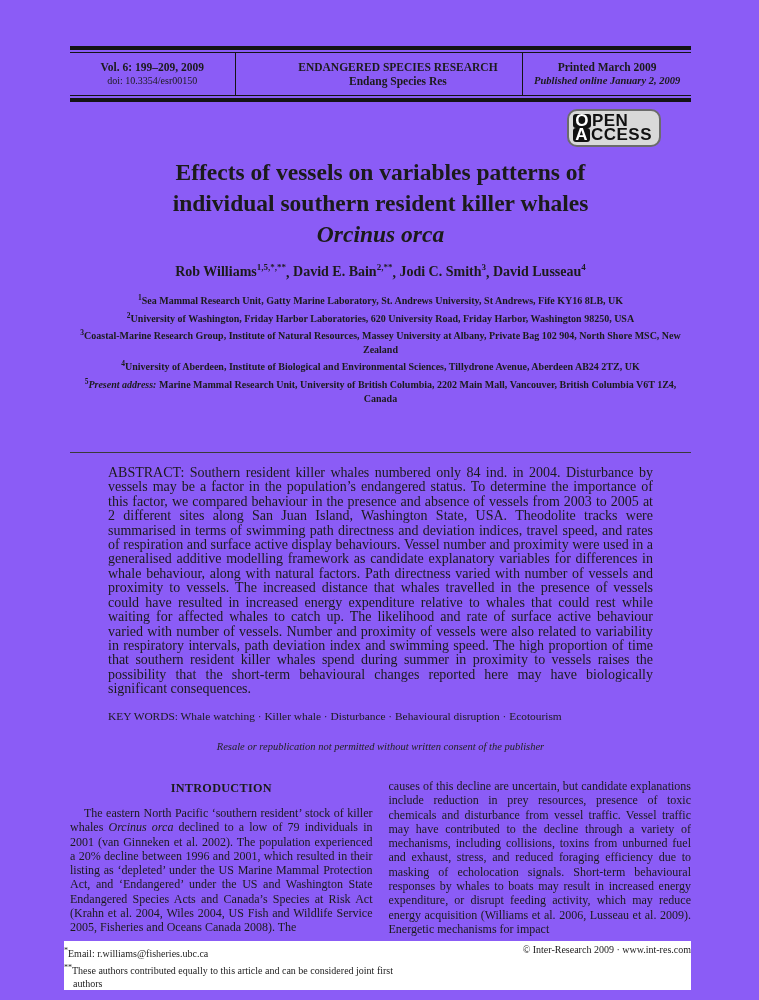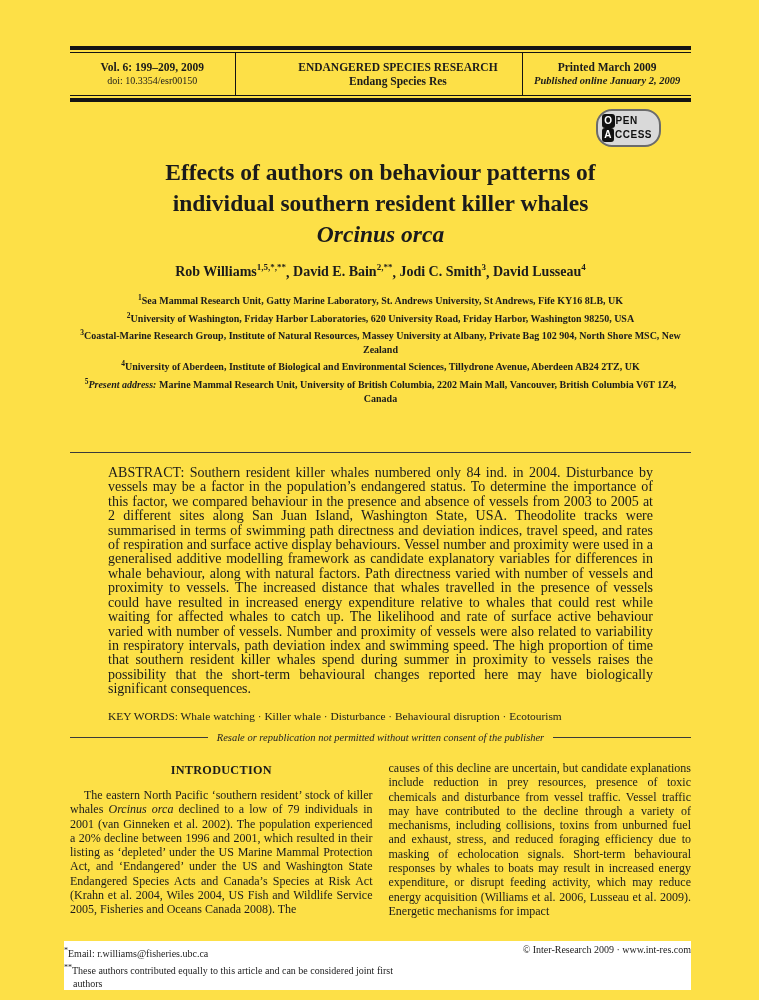--- a/index.html
+++ b/index.html
@@ -7,21 +7,21 @@
     width: 759px; height: 1000px;
     font-family: "Liberation Serif", "DejaVu Serif", serif;
     color: #1b1b1b;
     overflow: hidden;
   }
   .page {
     position: relative;
     box-sizing: border-box;
     width: 759px; height: 1000px;
     padding: 46px 68px 0 70px;
-    background: #fde047;
+    background: #8b5cf6;
   }
 
   
   .rule-thick { height: 4px; background: #141414; }
   .header-table {
     display: flex;
     border-top: 1px solid #141414;
     border-bottom: 1px solid #141414;
     margin: 2px 0;
   }
@@ -32,25 +32,25 @@
   .h-main { font-size: 11.5px; font-weight: bold; line-height: 1.25; }
   .h-doi  { font-size: 10px; line-height: 1.3; }
   .h-ital { font-size: 10.5px; font-weight: bold; font-style: italic; line-height: 1.35; }
 
   
   .badge-row { display: flex; justify-content: flex-end; padding-right: 30px; margin-top: 7px; }
   .oa-badge {
     display: inline-block;
     background: #d9d9d9;
     border: 2px solid #6b6b6b;
-    border-radius: 16px;
+    border-radius: 10px;
     padding: 3px 7px 3px 4px;
     font-family: "Liberation Sans", sans-serif;
     font-weight: bold;
-    font-size: 10px;
+    font-size: 17px;
     line-height: 14px;
     color: #111;
     letter-spacing: 0.5px;
   }
   .oa-line { white-space: nowrap; }
   .oa-init {
     display: inline-block;
     background: #111;
     color: #fff;
     border-radius: 3px;
@@ -93,20 +93,21 @@
   .keywords {
     margin: 12px 38px 0;
     font-size: 11.4px;
     line-height: 14.4px;
   }
   .license {
     display: flex;
     align-items: center;
     gap: 9px;
     margin-top: 9px;
+    flex-direction: column;
   }
   .license .rule-line { flex: 1; height: 1px; background: #3a3a3a; }
   .license .notice { font-size: 10.5px; font-style: italic; white-space: nowrap; color: #222; }
 
   
   .columns { display: flex; gap: 16px; margin-top: 18px; }
   .col { flex: 1; min-width: 0; }
   .intro-heading {
     margin: 2px 0 10px;
     text-align: center;
@@ -162,21 +163,21 @@
   </header>
 
   <div class="badge-row">
     <div class="oa-badge">
       <div class="oa-line"><span class="oa-init">O</span><span>PEN</span></div>
       <div class="oa-line"><span class="oa-init">A</span><span>CCESS</span></div>
     </div>
   </div>
 
   <h1 class="title">
-    <span>Effects of authors on behaviour patterns of</span><br>
+    <span>Effects of vessels on variables patterns of</span><br>
     <span>individual southern resident killer whales</span><br>
     <em>Orcinus orca</em>
   </h1>
 
   <div class="authors"><span>Rob Williams<sup>1,5,*,**</sup></span>, <span>David E. Bain<sup>2,**</sup></span>, <span>Jodi C. Smith<sup>3</sup></span>, <span>David Lusseau<sup>4</sup></span></div>
 
   <div class="affiliations">
       <div class="affiliation"><sup>1</sup>Sea Mammal Research Unit, Gatty Marine Laboratory, St. Andrews University, St Andrews, Fife KY16 8LB, UK</div>
       <div class="affiliation"><sup>2</sup>University of Washington, Friday Harbor Laboratories, 620 University Road, Friday Harbor, Washington 98250, USA</div>
       <div class="affiliation"><sup>3</sup>Coastal-Marine Research Group, Institute of Natural Resources, Massey University at Albany, Private Bag 102 904, North Shore MSC, New Zealand</div>

